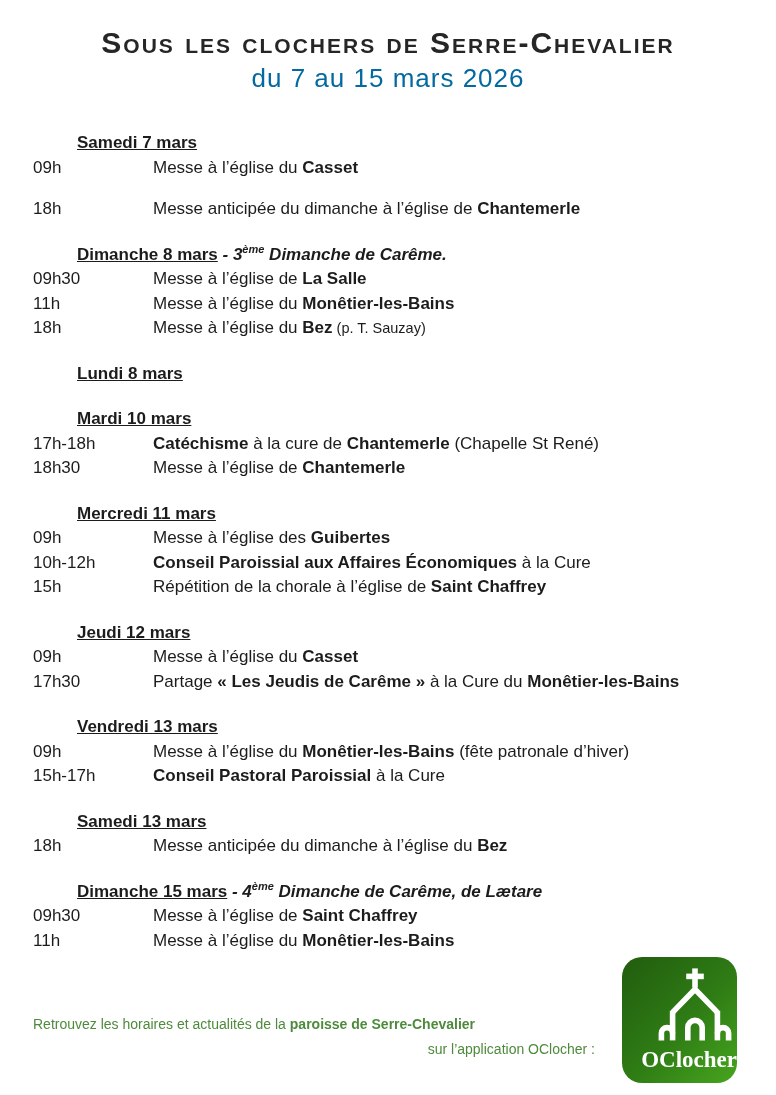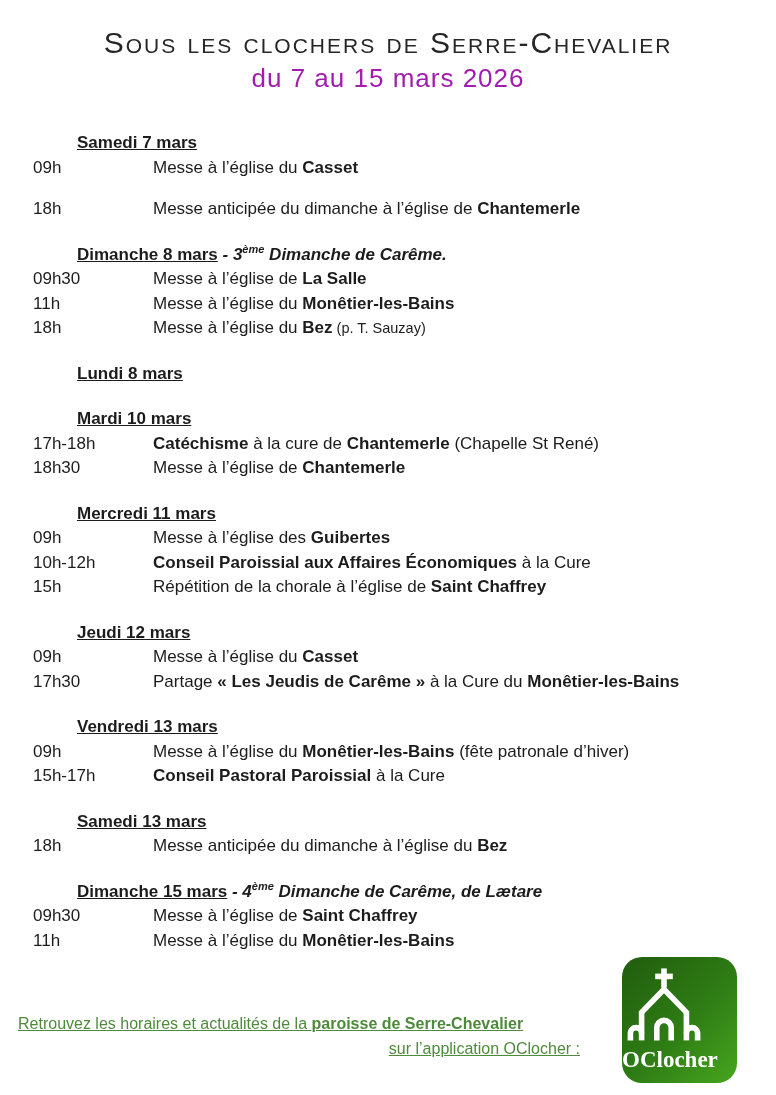--- a/index.html
+++ b/index.html
@@ -17,31 +17,31 @@
     color: #1c1c1c;
   }
 
   
   .header {
     padding-top: 24px;
     text-align: center;
   }
   .doc-title {
     font-variant: small-caps;
-    font-weight: 400;
+    font-weight: 700;
     font-size: 30px;
     letter-spacing: 2px;
     color: #262626;
     line-height: 38px;
   }
   .doc-subtitle {
     font-size: 26px;
     font-weight: 400;
     letter-spacing: 1px;
-    color: #a21caf;
+    color: #0369a1;
     line-height: 33px;
   }
 
   
   .schedule {
     position: absolute;
     left: 33px;
     top: 131px;
     width: 712px;
   }
@@ -70,44 +70,43 @@
   .seg-bi { font-weight: 700; font-style: italic; }
   .seg-bisup {
     font-weight: 700; font-style: italic;
     font-size: 11px; vertical-align: super; line-height: 0; text-align: right;
   }
   .seg-ismall { font-size: 14.5px; }
 
   
   .footer-note {
     position: absolute;
-    left: 18px;
+    left: 33px;
     top: 1012px;
     width: 562px;
-    font-size: 16px;
+    font-size: 14px;
     line-height: 24.5px;
     color: #4e8a3c;
-    text-decoration: underline;
   }
   .footer-line1 { text-align: left; }
   .footer-line2 { text-align: right; }
   .footer-bold { font-weight: 700; }
 
   
   .logo {
     position: absolute;
     left: 622px;
     top: 957px;
     width: 115px;
     height: 126px;
     border-radius: 20px;
     background: linear-gradient(135deg, #215c0e 0%, #2f7d15 55%, #47a51e 100%);
     display: flex;
     flex-direction: column;
-    align-items: flex-start;
+    align-items: flex-end;
     justify-content: flex-start;
     padding-top: 9px;
     box-sizing: border-box;
   }
   .logo-icon { width: 84px; height: 80px; display: block; }
   .logo-text {
     font-family: "Liberation Serif", serif;
     font-weight: 700;
     font-size: 23px;
     color: #ffffff;

